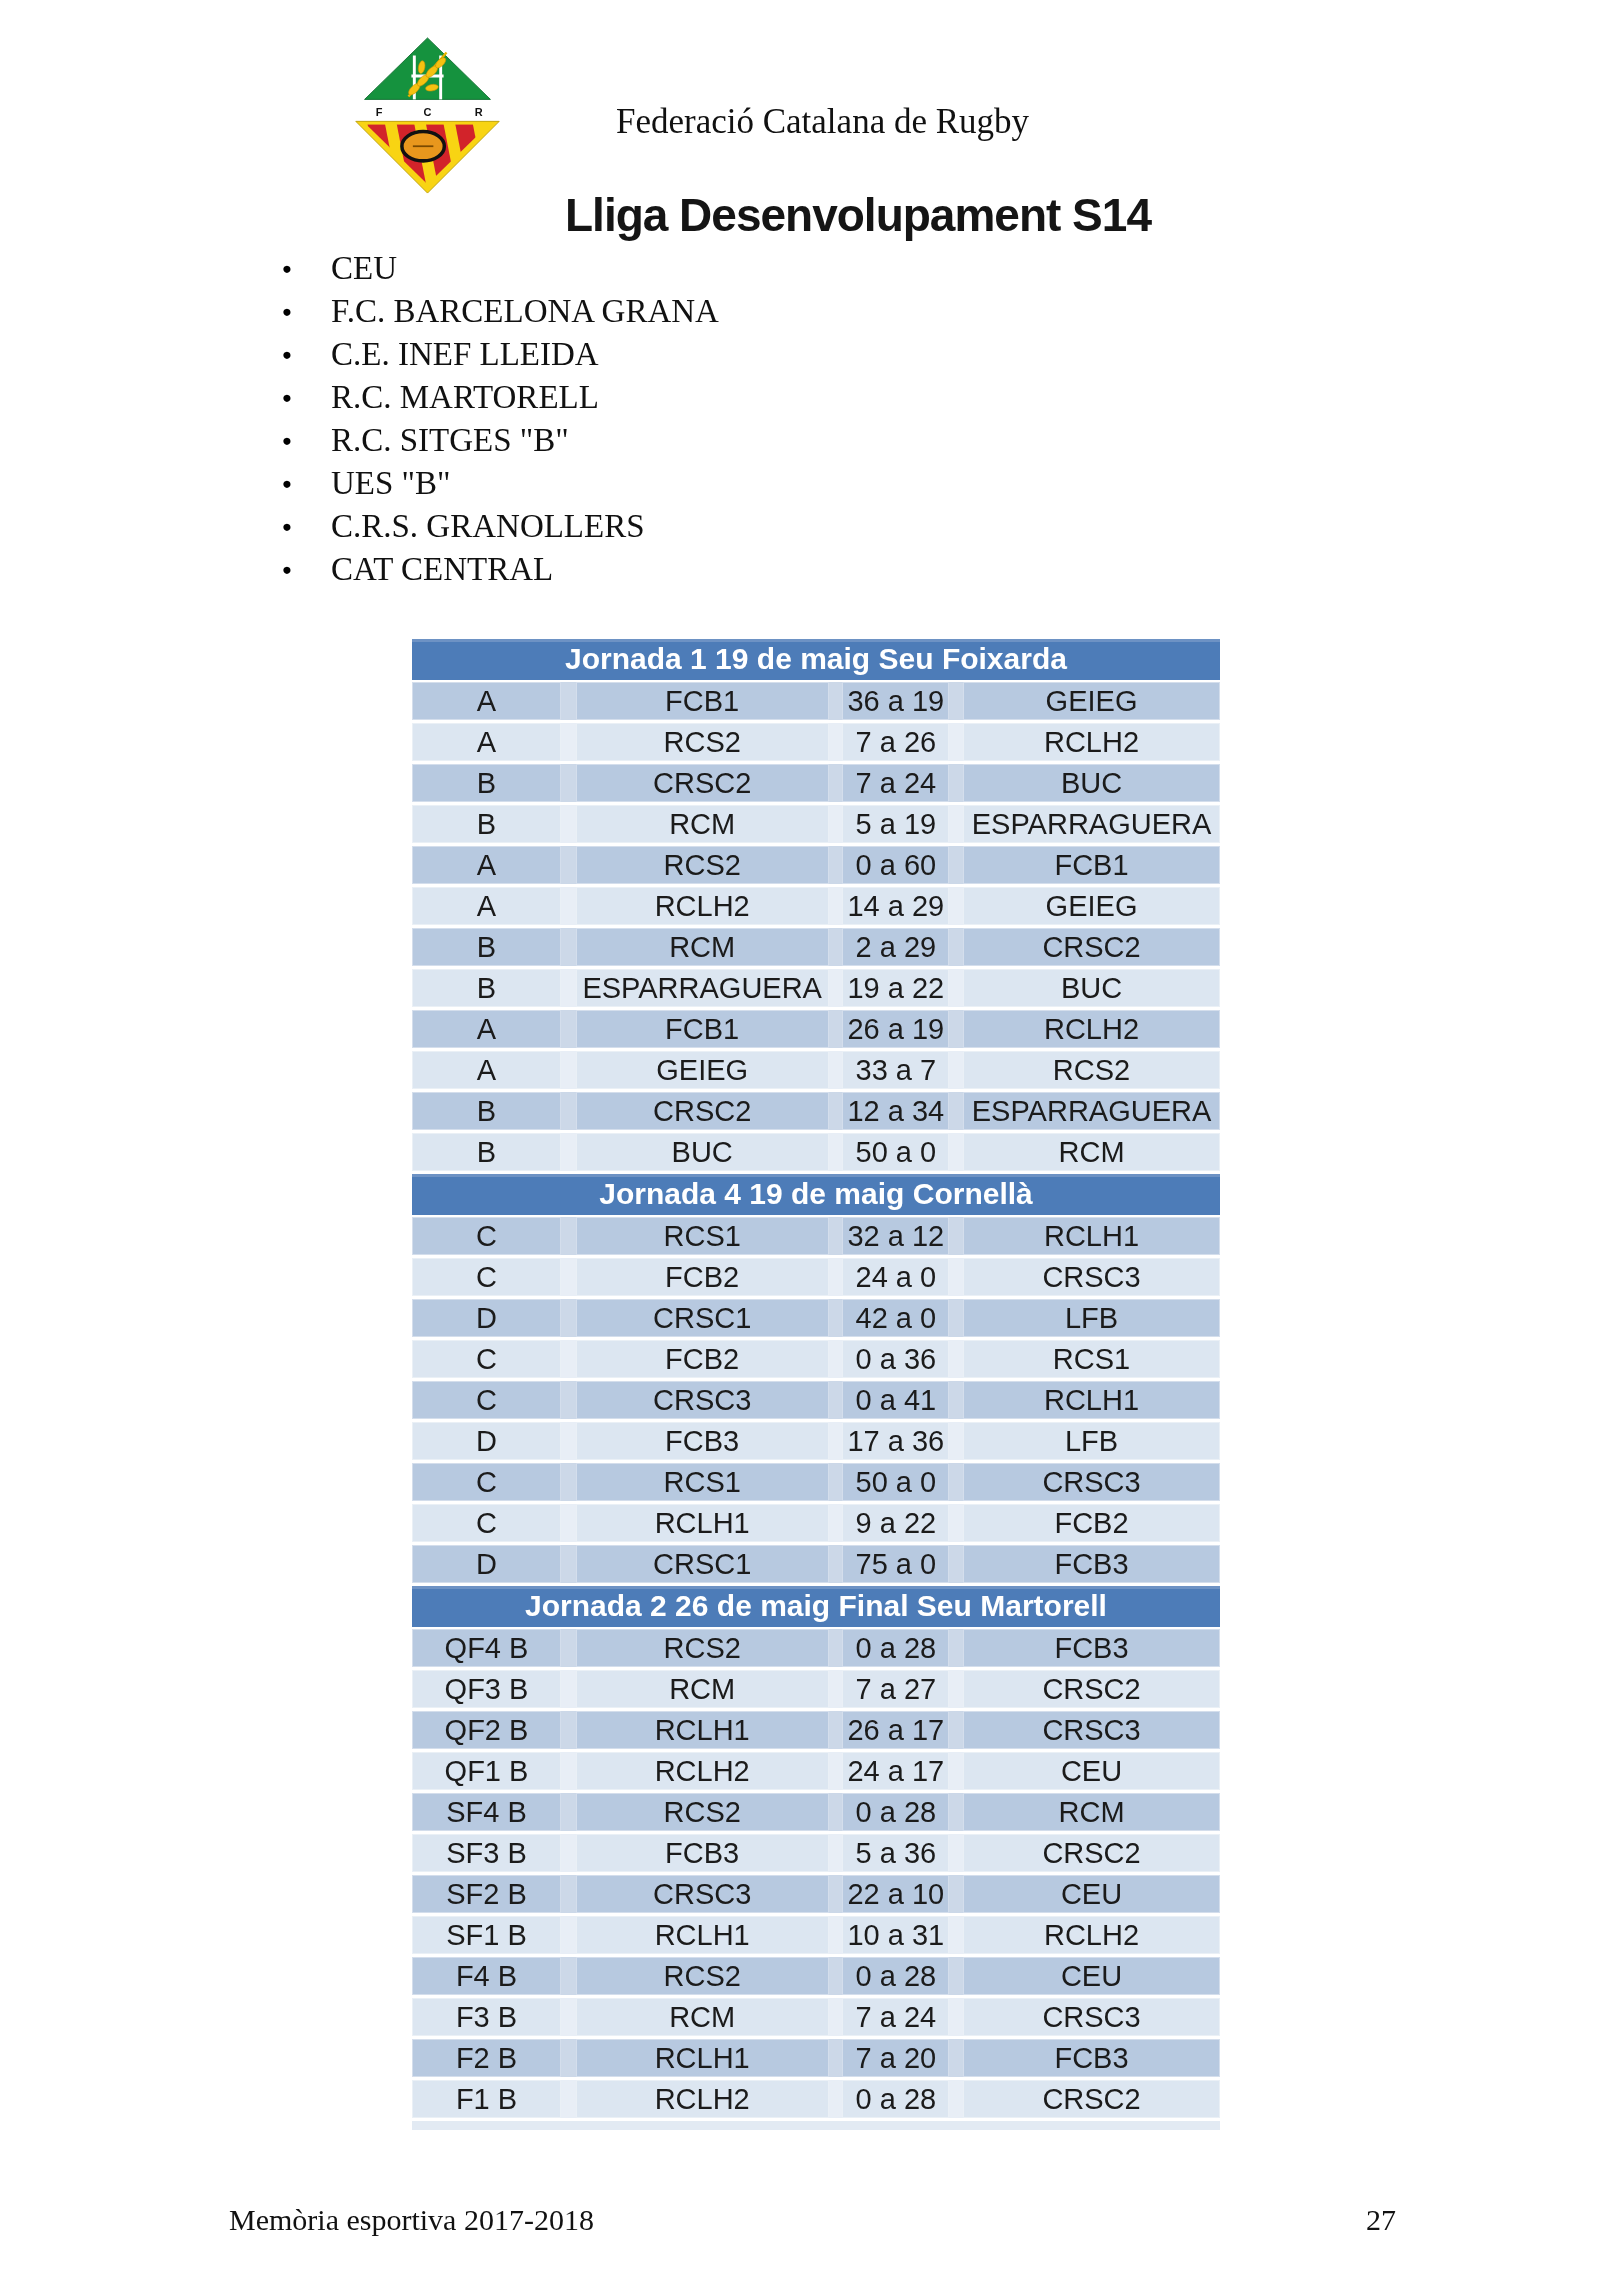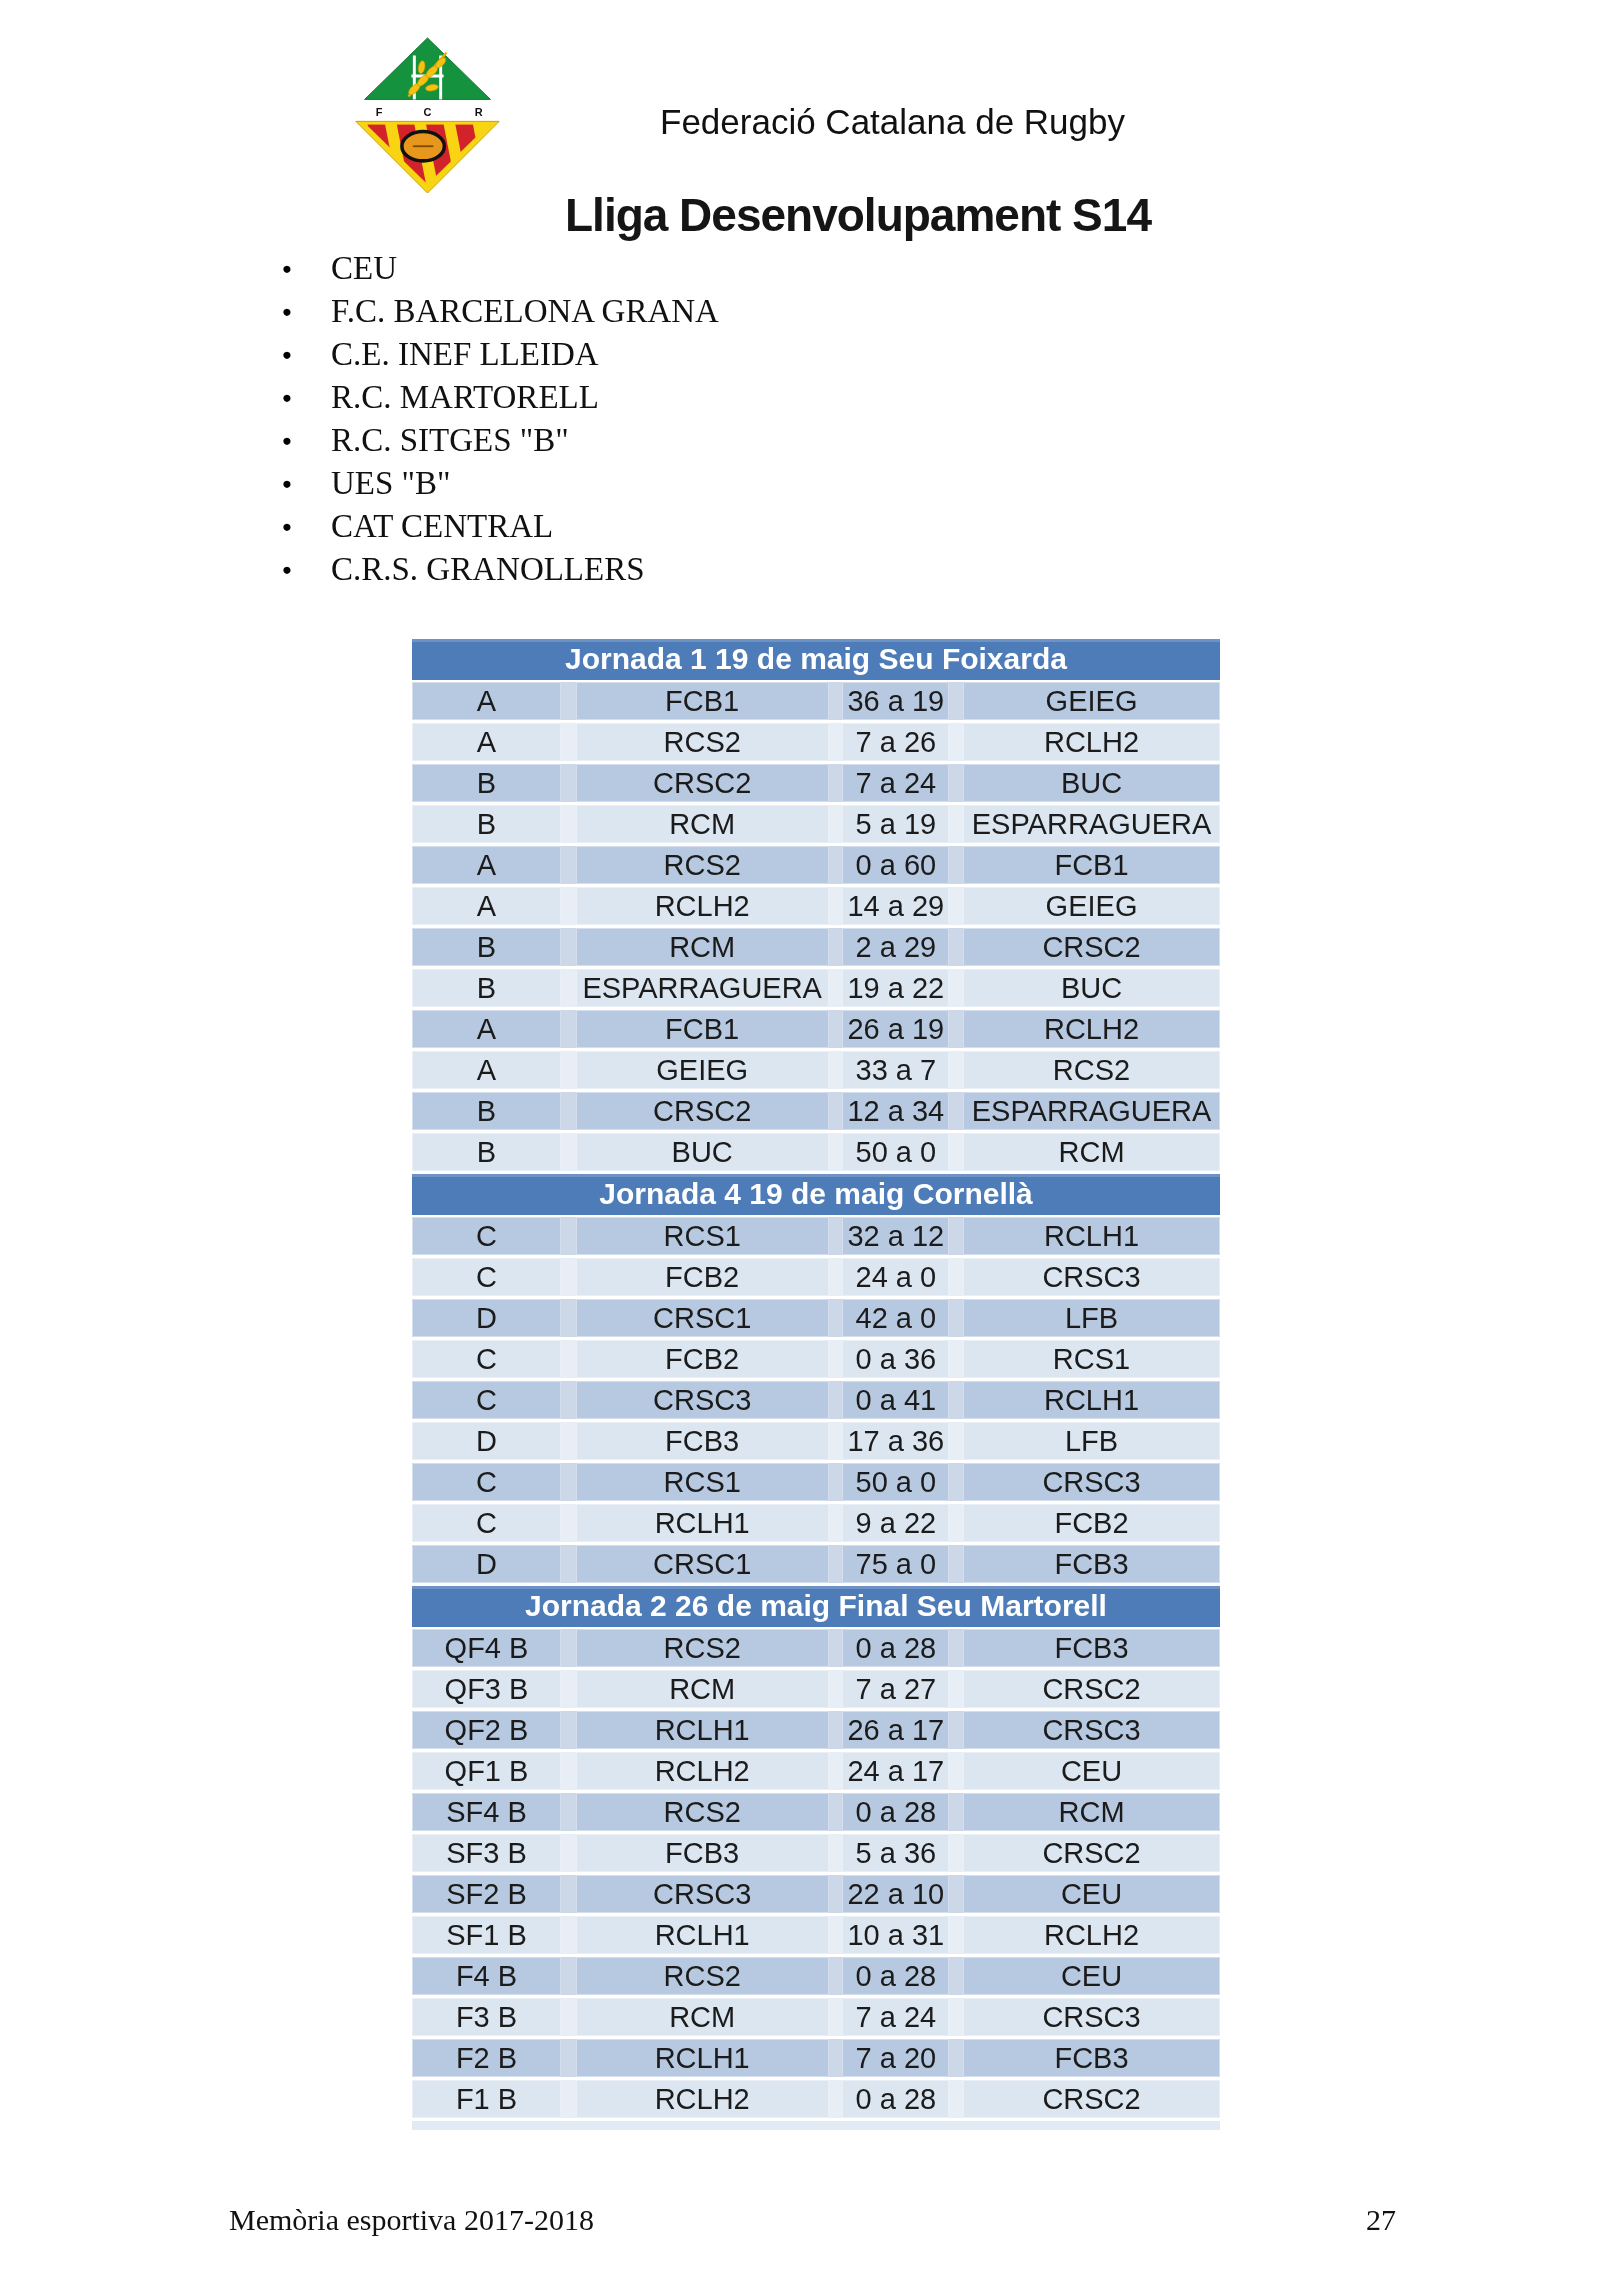--- a/index.html
+++ b/index.html
@@ -4,21 +4,21 @@
 <style>
   html,body{margin:0;padding:0;background:#888;}
   .page{
     position:relative;width:1621px;height:2293px;background:#ffffff;
     font-family:"Liberation Sans",sans-serif;overflow:hidden;
   }
   
   .logo{position:absolute;left:345px;top:35px;width:165px;height:161px;}
   .org-title{
     position:absolute;left:616px;top:102px;
-    font-family:Liberation Sans, sans-serif;font-size:35px;color:#111;white-space:nowrap;margin-left:44px;
+    font-family:Liberation Serif, serif;font-size:35px;color:#111;white-space:nowrap;
   }
   .doc-title{
     position:absolute;left:565px;top:188px;
     font-size:46px;font-weight:700;color:#151515;letter-spacing:-1px;white-space:nowrap;
   }
   
   .team-list{
     position:absolute;left:272px;top:247px;margin:0;padding:0;list-style:none;
     font-family:"Liberation Serif",serif;font-size:33px;color:#111;
   }
@@ -112,22 +112,22 @@
   <div class="org-title">Federació Catalana de Rugby</div>
   <div class="doc-title">Lliga Desenvolupament S14</div>
 
   <ul class="team-list">
       <li>CEU</li>
       <li>F.C. BARCELONA GRANA</li>
       <li>C.E. INEF LLEIDA</li>
       <li>R.C. MARTORELL</li>
       <li>R.C. SITGES "B"</li>
       <li>UES "B"</li>
+      <li>C.R.S. GRANOLLERS</li>
       <li>CAT CENTRAL</li>
-      <li>C.R.S. GRANOLLERS</li>
     </ul>
 
 
   <div class="rtable">
       <div class="sec-header">Jornada 1 19 de maig Seu Foixarda</div>
       <div class="row dark">
         <div class="c1 cell">A</div>
         <div class="g1 gap"></div>
         <div class="c2 cell">FCB1</div>
         <div class="g2 gap"></div>

